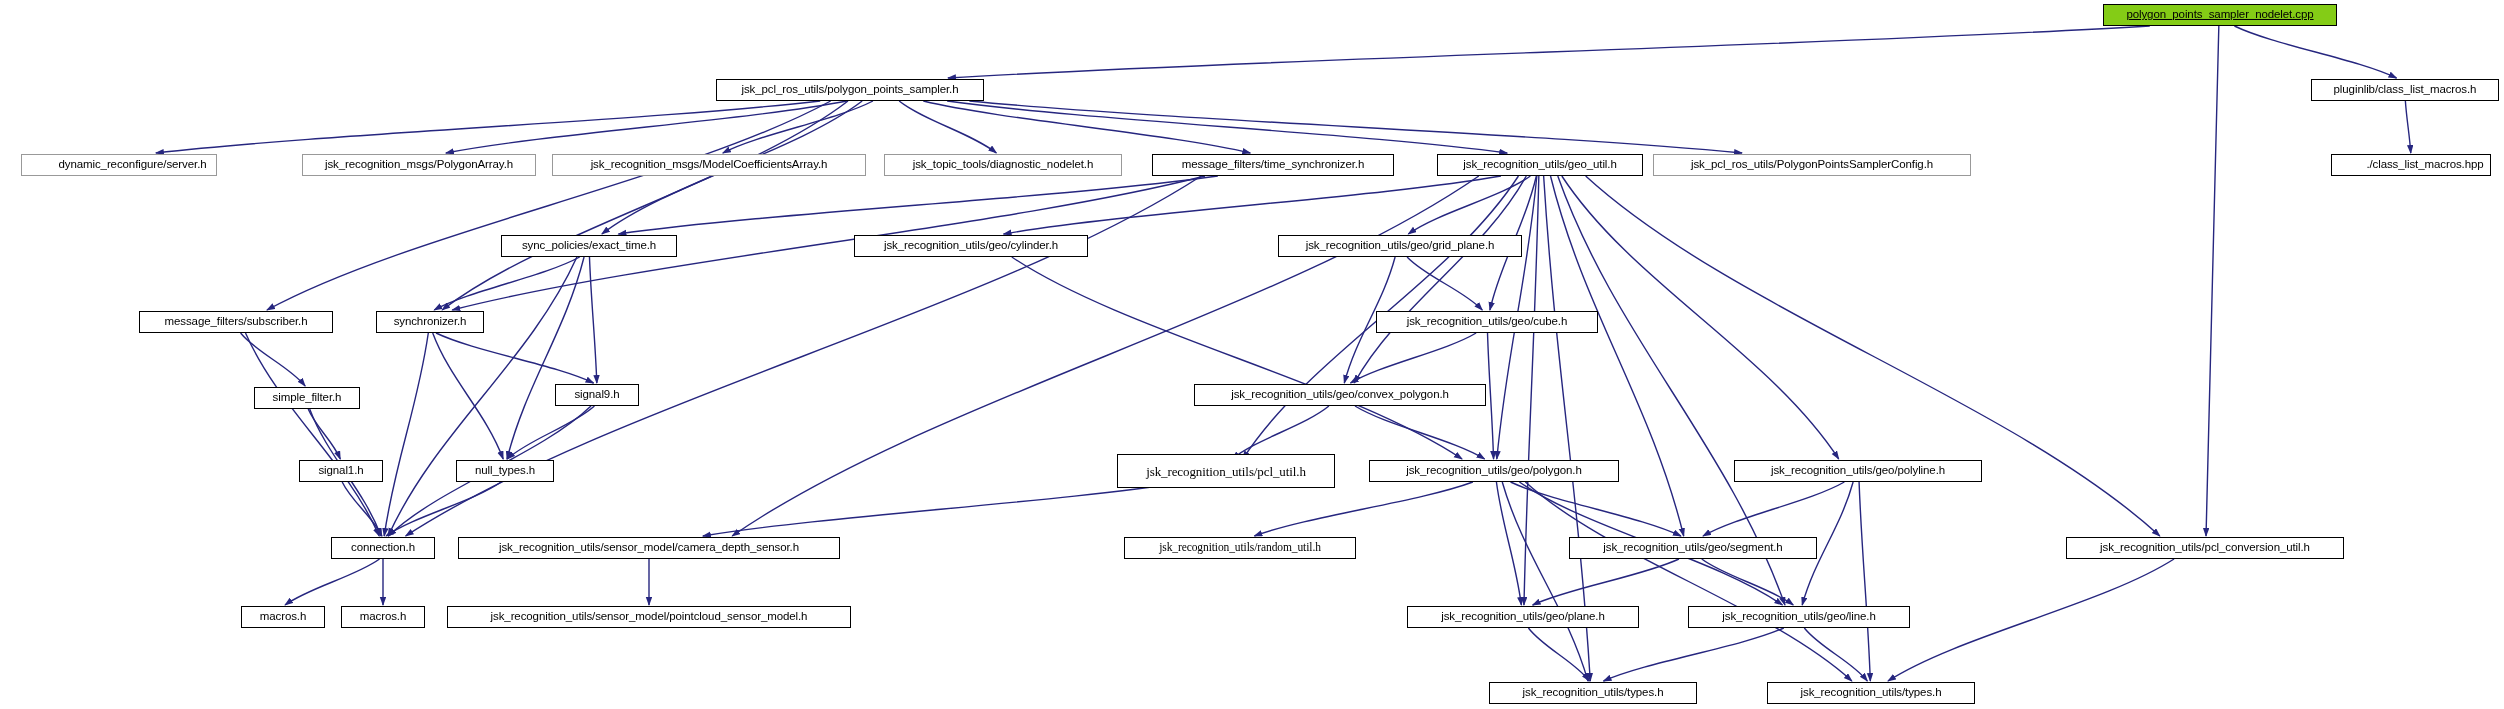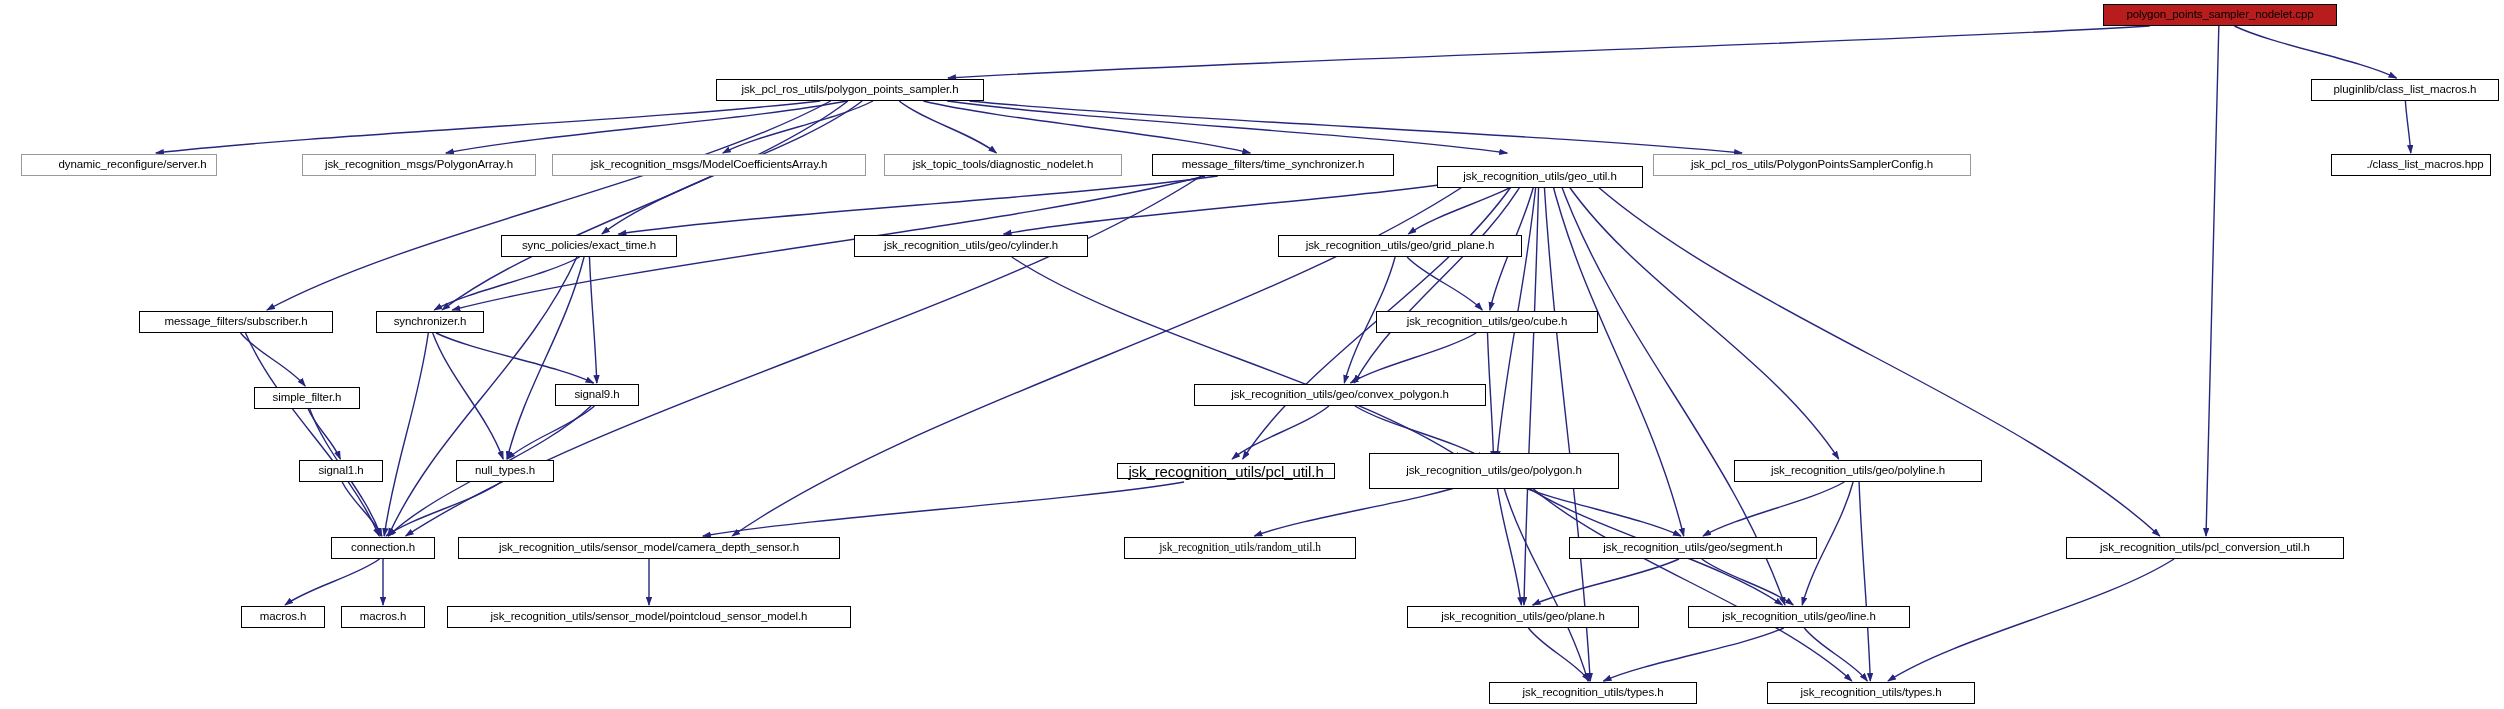--- a/index.html
+++ b/index.html
@@ -31,22 +31,23 @@
     color: #000000;
     display: flex;
     align-items: center;
     justify-content: center;
     white-space: nowrap;
     line-height: 1;
     transform: translate(-50%, -50%);
     letter-spacing: -0.1px;
   }
   .node.root {
-    background: #b91c1c;
+    background: #84cc16;
     border-color: #000000;
+    text-decoration: underline;
   }
   .node.faint {
     border-color: #999999;
   }
 </style>
 </head>
 <body>
 
 <div id="graph-root">
   <svg id="edge-layer" viewBox="0 0 2504 709" xmlns="http://www.w3.org/2000/svg">
@@ -132,35 +133,35 @@
   <div id="node-group">
       <div class="node root" style="left: 2220px; top: 15px; width: 234px; height: 22px; font-size: 11.5px;">polygon_points_sampler_nodelet.cpp</div>
       <div class="node" style="left: 2405px; top: 90px; width: 188px; height: 22px; font-size: 11.5px;">pluginlib/class_list_macros.h</div>
       <div class="node" style="left: 2411px; top: 165px; width: 160px; height: 22px; font-size: 11.5px; padding-left: 28px;">./class_list_macros.hpp</div>
       <div class="node" style="left: 850px; top: 90px; width: 268px; height: 22px; font-size: 11.5px;">jsk_pcl_ros_utils/polygon_points_sampler.h</div>
       <div class="node faint" style="left: 119px; top: 165px; width: 196px; height: 22px; font-size: 11.5px; padding-left: 27px;">dynamic_reconfigure/server.h</div>
       <div class="node faint" style="left: 419px; top: 165px; width: 234px; height: 22px; font-size: 11.5px;">jsk_recognition_msgs/PolygonArray.h</div>
       <div class="node faint" style="left: 709px; top: 165px; width: 314px; height: 22px; font-size: 11.5px;">jsk_recognition_msgs/ModelCoefficientsArray.h</div>
       <div class="node faint" style="left: 1003px; top: 165px; width: 238px; height: 22px; font-size: 11.5px;">jsk_topic_tools/diagnostic_nodelet.h</div>
       <div class="node" style="left: 1273px; top: 165px; width: 242px; height: 22px; font-size: 11.5px;">message_filters/time_synchronizer.h</div>
-      <div class="node" style="left: 1540px; top: 165px; width: 206px; height: 22px; font-size: 11.5px; margin-top: 12px;">jsk_recognition_utils/geo_util.h</div>
+      <div class="node" style="left: 1540px; top: 165px; width: 206px; height: 22px; font-size: 11.5px;">jsk_recognition_utils/geo_util.h</div>
       <div class="node faint" style="left: 1812px; top: 165px; width: 318px; height: 22px; font-size: 11.5px;">jsk_pcl_ros_utils/PolygonPointsSamplerConfig.h</div>
       <div class="node" style="left: 589px; top: 246px; width: 176px; height: 22px; font-size: 11.5px;">sync_policies/exact_time.h</div>
       <div class="node" style="left: 971px; top: 246px; width: 234px; height: 22px; font-size: 11.5px;">jsk_recognition_utils/geo/cylinder.h</div>
       <div class="node" style="left: 1400px; top: 246px; width: 244px; height: 22px; font-size: 11.5px;">jsk_recognition_utils/geo/grid_plane.h</div>
       <div class="node" style="left: 236px; top: 322px; width: 194px; height: 22px; font-size: 11.5px;">message_filters/subscriber.h</div>
       <div class="node" style="left: 430px; top: 322px; width: 108px; height: 22px; font-size: 11.5px;">synchronizer.h</div>
       <div class="node" style="left: 1487px; top: 322px; width: 222px; height: 22px; font-size: 11.5px;">jsk_recognition_utils/geo/cube.h</div>
       <div class="node" style="left: 307px; top: 398px; width: 106px; height: 22px; font-size: 11.5px;">simple_filter.h</div>
       <div class="node" style="left: 597px; top: 395px; width: 84px; height: 22px; font-size: 11.5px;">signal9.h</div>
       <div class="node" style="left: 1340px; top: 395px; width: 292px; height: 22px; font-size: 11.5px;">jsk_recognition_utils/geo/convex_polygon.h</div>
       <div class="node" style="left: 341px; top: 471px; width: 84px; height: 22px; font-size: 11.5px;">signal1.h</div>
       <div class="node" style="left: 505px; top: 471px; width: 98px; height: 22px; font-size: 11.5px;">null_types.h</div>
-      <div class="node" style="left: 1226px; top: 471px; width: 218px; height: 16px; font-size: 15px;">jsk_recognition_utils/pcl_util.h</div>
-      <div class="node" style="left: 1494px; top: 471px; width: 250px; height: 36px; font-size: 11.5px;">jsk_recognition_utils/geo/polygon.h</div>
+      <div class="node" style="left: 1226px; top: 471px; width: 218px; height: 34px; font-size: 13px; font-family: Liberation Serif, serif;">jsk_recognition_utils/pcl_util.h</div>
+      <div class="node" style="left: 1494px; top: 471px; width: 250px; height: 22px; font-size: 11.5px;">jsk_recognition_utils/geo/polygon.h</div>
       <div class="node" style="left: 1858px; top: 471px; width: 248px; height: 22px; font-size: 11.5px;">jsk_recognition_utils/geo/polyline.h</div>
       <div class="node" style="left: 383px; top: 548px; width: 104px; height: 22px; font-size: 11.5px;">connection.h</div>
       <div class="node" style="left: 649px; top: 548px; width: 382px; height: 22px; font-size: 11.5px;">jsk_recognition_utils/sensor_model/camera_depth_sensor.h</div>
       <div class="node" style="left: 1240px; top: 548px; width: 232px; height: 22px; font-size: 11.5px; font-family: Liberation Serif, serif;">jsk_recognition_utils/random_util.h</div>
       <div class="node" style="left: 1693px; top: 548px; width: 248px; height: 22px; font-size: 11.5px;">jsk_recognition_utils/geo/segment.h</div>
       <div class="node" style="left: 2205px; top: 548px; width: 278px; height: 22px; font-size: 11.5px;">jsk_recognition_utils/pcl_conversion_util.h</div>
       <div class="node" style="left: 283px; top: 617px; width: 84px; height: 22px; font-size: 11.5px;">macros.h</div>
       <div class="node" style="left: 383px; top: 617px; width: 84px; height: 22px; font-size: 11.5px;">macros.h</div>
       <div class="node" style="left: 649px; top: 617px; width: 404px; height: 22px; font-size: 11.5px;">jsk_recognition_utils/sensor_model/pointcloud_sensor_model.h</div>
       <div class="node" style="left: 1523px; top: 617px; width: 232px; height: 22px; font-size: 11.5px;">jsk_recognition_utils/geo/plane.h</div>

